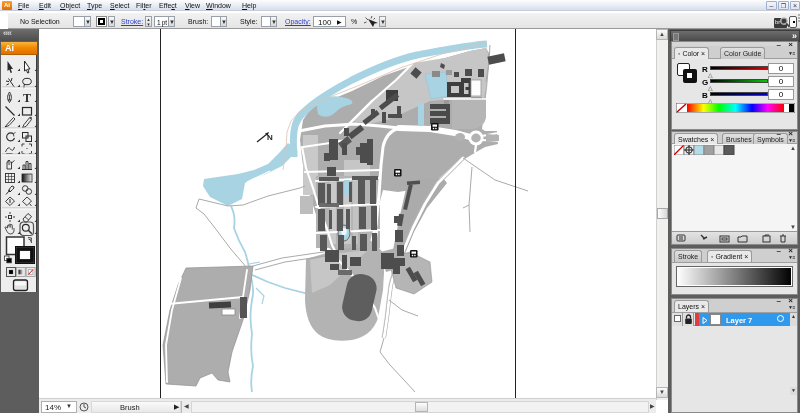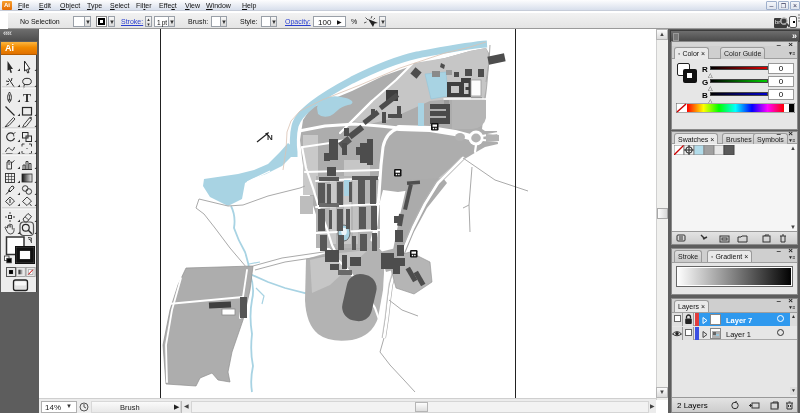--- a/index.html
+++ b/index.html
@@ -692,51 +692,15 @@
       <span class="abs" style="left:27px;top:0;width:91px;height:13px;background:#2f99ee"></span>
       <svg class="abs" style="left:30px;top:3.5px" width="6" height="7" viewBox="0 0 6 7">
           <path d="M1 .5 L5 3.5 L1 6.5 Z" fill="none" stroke="#fff" stroke-width="1"></path>
         </svg>
       <span class="abs" style="left:38px;top:1px;width:11px;height:11px;background:#fff;border:1px solid #888"></span>
       <span class="abs" style="left:54px;top:2.5px;font-size:7.5px;font-weight:bold;color:#fff">Layer 7</span>
       <span class="abs" style="left:105px;top:2px;width:7px;height:7px;border:1.4px solid #fff;border-radius:50%"></span>
       <span class="abs" style="left:118px;top:0;width:7px;height:13px;background:#dcdcdc;font-size:5px;text-align:center;color:#333">▲</span>
     </div>
 
-    <div class="abs" style="left:0;top:14px;width:125px;height:13px;border-bottom:1px solid #aaa">
-      <span class="abs" style="left:0;top:0;width:11px;height:13px;background:#e0e0e0;border-right:1px solid #999">
-          <svg width="10" height="8" style="position:absolute;left:0px;top:2.5px" viewBox="0 0 10 8">
-            <path d="M.5 4 Q5 -.8 9.5 4 Q5 7.5 .5 4 Z" fill="none" stroke="#222" stroke-width=".9"></path>
-            <circle cx="5" cy="3.6" r="1.7" fill="#222"></circle>
-          </svg>
-        </span>
-      <span class="abs" style="left:11px;top:0;width:11px;height:13px;background:#e0e0e0;border-right:1px solid #999">
-          <span class="abs" style="left:1.5px;top:2px;width:7px;height:7px;background:#fff;border:1px solid #666"></span>
-        </span>
-      <span class="abs" style="left:23px;top:0;width:4px;height:13px;background:#3c50e2"></span>
-      <svg class="abs" style="left:30px;top:3.5px" width="6" height="7" viewBox="0 0 6 7">
-          <path d="M1 .5 L5 3.5 L1 6.5 Z" fill="none" stroke="#444" stroke-width="1"></path>
-        </svg>
-      <span class="abs" style="left:38px;top:1px;width:11px;height:11px;background:#fff;border:1px solid #888">
-          <span class="abs" style="left:1px;top:2px;width:8px;height:7px;background:#b0b0b0"></span>
-          <span class="abs" style="left:2px;top:3px;width:3px;height:3px;background:#666"></span>
-          <span class="abs" style="left:5px;top:5px;width:3px;height:2px;background:#9cc8dc"></span>
-        </span>
-      <span class="abs" style="left:54px;top:2.5px;font-size:7.5px;color:#111">Layer 1</span>
-      <span class="abs" style="left:105px;top:2px;width:7px;height:7px;border:1.4px solid #333;border-radius:50%"></span>
-    </div>
     <span class="abs" style="left:118px;top:74px;width:7px;height:8px;background:#dcdcdc;font-size:5px;text-align:center;color:#333">▼</span>
   </div>
-  <div style="position:relative;height:15px;background:linear-gradient(#e3e3e3,#cdcdcd);border-top:1px solid #999;font-size:8px">
-    <span class="abs" style="left:5px;top:3px">2 Layers</span>
-    <svg class="abs" style="left:58px;top:3px" width="64" height="9" viewBox="0 0 64 9">
-      <g fill="none" stroke="#333" stroke-width="1">
-      <circle cx="5" cy="4.5" r="3.2"></circle>
-          <path d="M5 1.3 l2 -1.5"></path>
-      <rect x="22" y="2" width="7" height="5"></rect>
-          <path d="M19 4.5 h3 M20.5 3 v3"></path>
-      <rect x="41" y="2" width="7" height="6"></rect>
-          <path d="M43 2 v-1 h5 v6"></path>
-      <path d="M56 2 h7 M57 2 v6 h5 v-6 M58.5 1 h2 M58.5 4 v2 M60.5 4 v2"></path>
-      </g>
-    </svg>
-  </div>
 </div>
 
 </body></html>

